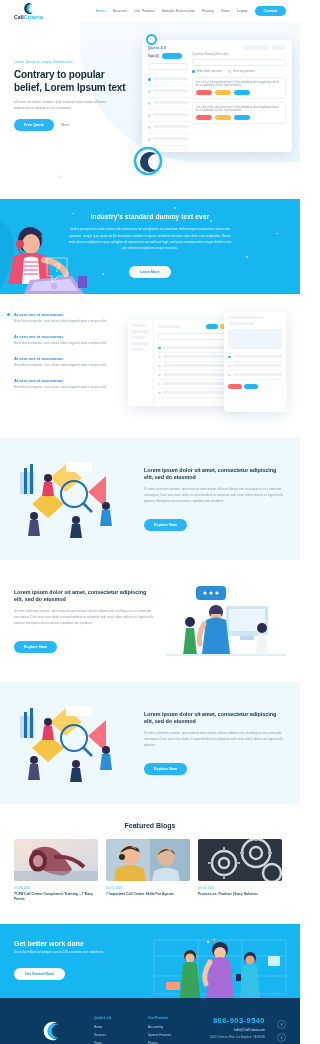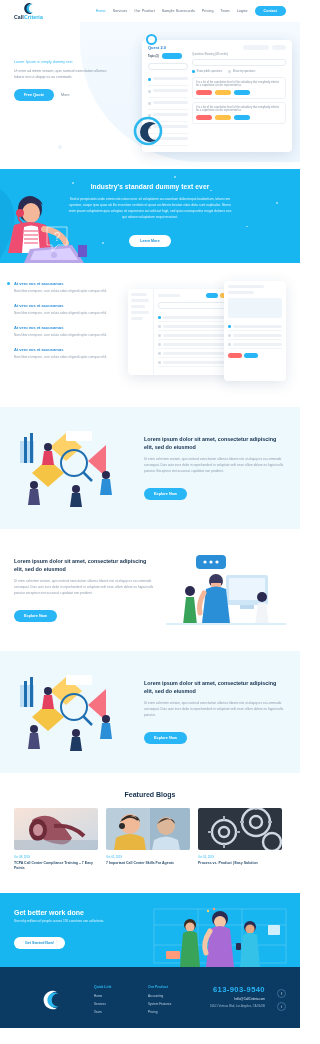--- a/index.html
+++ b/index.html
@@ -276,20 +276,21 @@
               </div>
             </div>
           </div>
         </div>
       </div>
     </div>
 
     <div class="hero-inner">
       <div class="hero-left">
         <div class="eyebrow">Lorem Ipsum is simply dummy text</div>
+        <h1 class="hero-title">Contrary to popular belief, Lorem Ipsum text</h1>
         <p class="hero-sub">Ut enim ad minim veniam, quis nostrud exercitation ullamco laboris nisi ut aliquip ex ea commodo.</p>
         <div class="hero-btns">
           <button class="btn-primary">Free Quote</button>
           <button class="btn-ghost">More</button>
         </div>
       </div>
     </div>
 
     <div class="hero-illus">
       <svg width="300" height="60" viewBox="0 0 300 60" style="display:block">
@@ -640,21 +641,21 @@
     </div>
 
     <div class="f-col">
       <h5>Our Product</h5>
       <a href="#">Accounting</a>
       <a href="#">System Features</a>
       <a href="#">Pricing</a>
     </div>
 
     <div class="f-contact">
-      <div class="f-phone">613-903-9540</div>
+      <div class="f-phone">866-903-9540</div>
       <div class="f-mail">hello@CallCriteria.com</div>
       <div class="f-addr">16101 Ventura Blvd, Los Angeles, CA 91436</div>
     </div>
 
     <div class="socials">
       <span class="soc">f</span>
       <span class="soc">t</span>
 
     </div>
   </div>

